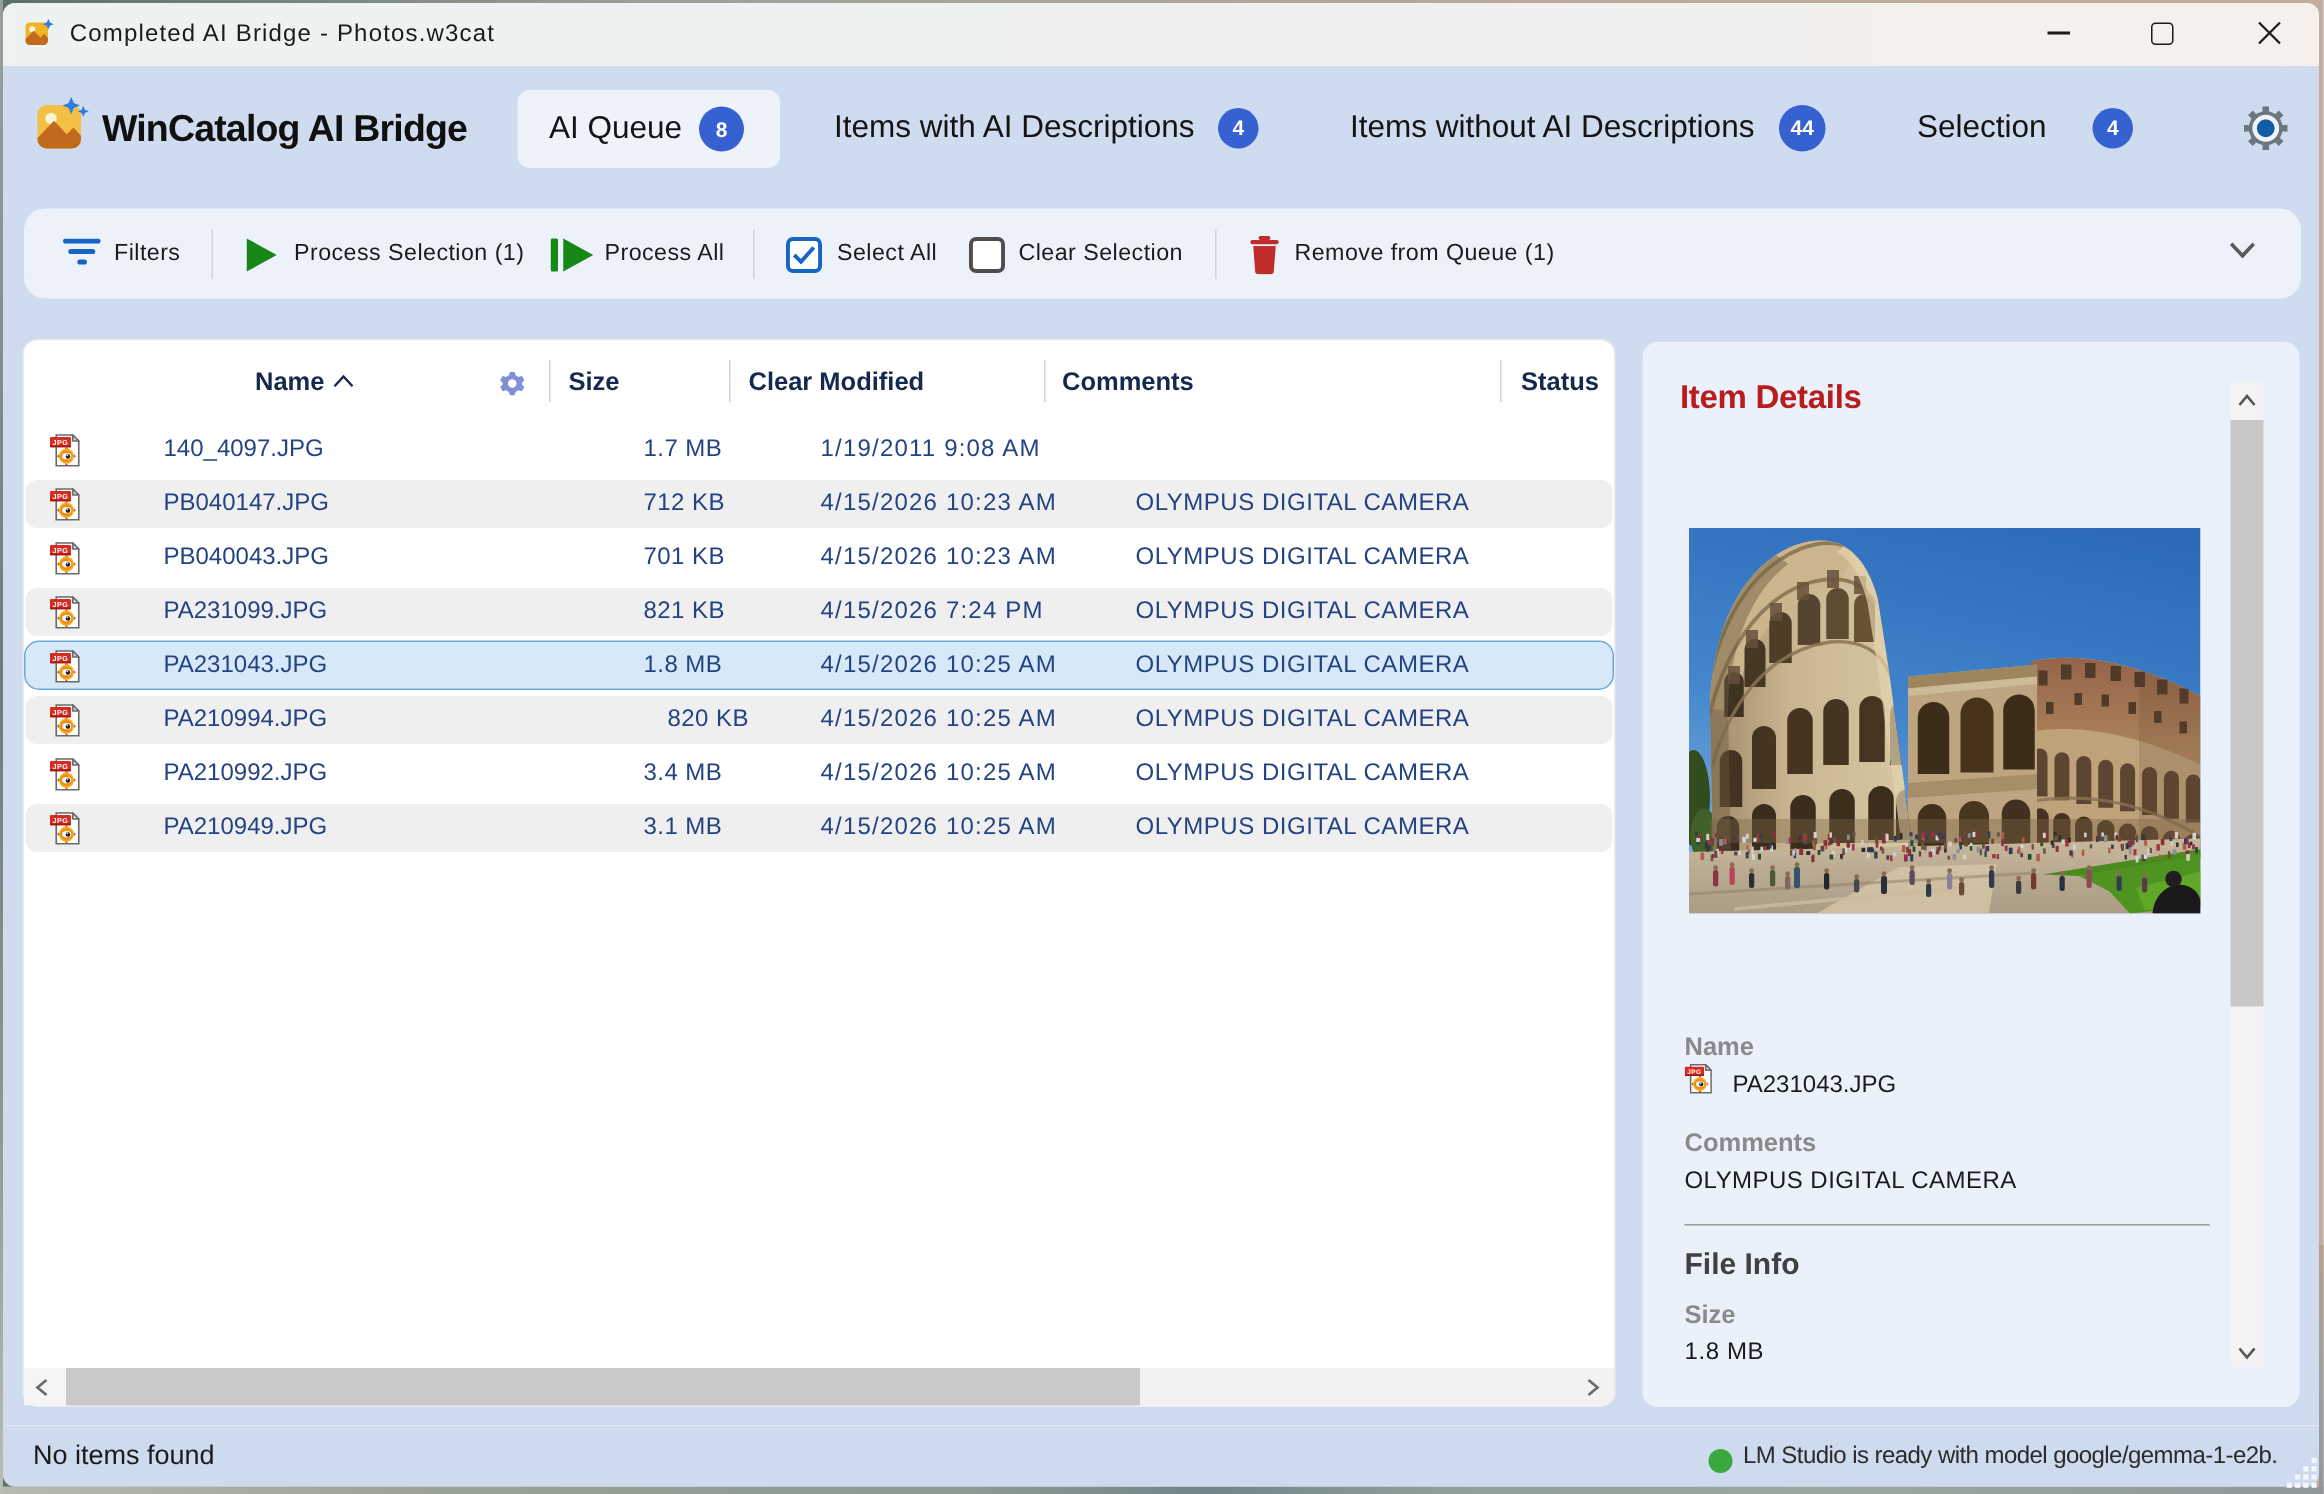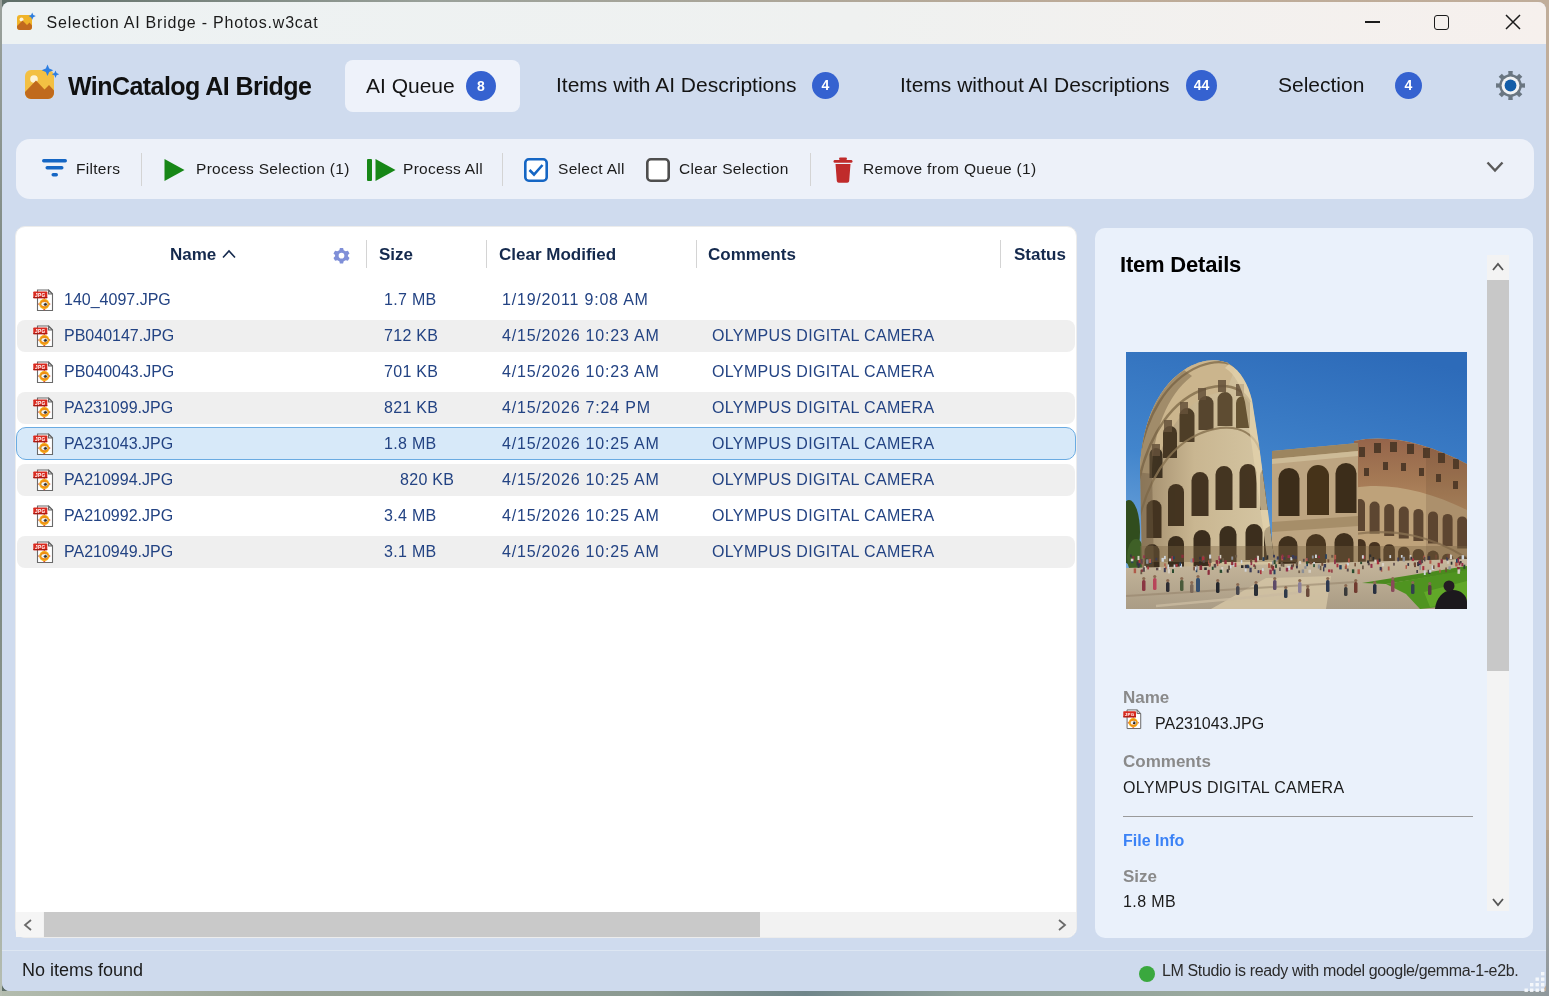--- a/index.html
+++ b/index.html
@@ -1,16 +1,16 @@
 <!DOCTYPE html>
 <html><head><meta charset="utf-8"><style>
 * { margin:0; padding:0; box-sizing:border-box; }
 html,body { width:1549px; height:996px; overflow:hidden; font-family:"Liberation Sans",sans-serif; }
 .abs { position:absolute; }
-.rt { position:absolute; height:36px; line-height:36px; font-size:16px; color:#234383; white-space:nowrap; }
+.rt { position:absolute; height:36px; line-height:36px; font-size:16px; color:#234383; white-space:nowrap;margin-left:45px; }
 .sz { letter-spacing:0.3px; }
 .dt { letter-spacing:0.8px; }
 .om { letter-spacing:0.35px; }
 .hdrt { position:absolute; height:50px; line-height:50px; font-size:17px; font-weight:bold; color:#14294d; white-space:nowrap; }
 .sep { position:absolute; width:1px; background:#d4d4d4; }
 .tbl { position:absolute; top:139px; height:60px; line-height:60px; font-size:15.5px; letter-spacing:0.3px; color:#1b1b1b; white-space:nowrap; }
 .tabt { position:absolute; top:59px; height:52px; line-height:52px; font-size:21px; color:#141414; white-space:nowrap; }
 .badge { position:absolute; border-radius:50%; background:#3562d0; color:#fff; font-size:14px; font-weight:bold; text-align:center; }
 .glabel { position:absolute; font-size:17px; font-weight:bold; color:#8a8a8a; white-space:nowrap; }
 .dval { position:absolute; font-size:16px; color:#1b1b1b; white-space:nowrap; }
@@ -24,21 +24,21 @@
 
 <div class="abs" style="left:2px;top:2px;width:1544px;height:989px;background:#cfdbee;border-radius:8px"></div>
 
 <div class="abs" style="left:2px;top:2px;width:1544px;height:42px;background:linear-gradient(90deg,#edf2f3,#eff1f0 55%,#f6f0ed);border-radius:8px 8px 0 0"></div>
 <svg class="abs" style="left:16px;top:12px" width="21" height="21" viewBox="0 0 21 21">
   <rect x="1" y="3" width="15" height="15" rx="3" fill="#f0b429"></rect>
   <circle cx="5.5" cy="7.5" r="2" fill="#fdf4dc"></circle>
   <path d="M 1 14 L 6.5 8.5 L 11 13 L 13.5 10.5 L 16 13.5 L 16 15 A 3 3 0 0 1 13 18 L 4 18 A 3 3 0 0 1 1 15 Z" fill="#c26a1e"></path>
   <path d="M 16.2 0.5 L 17.3 3 L 19.8 4.1 L 17.3 5.2 L 16.2 7.7 L 15.1 5.2 L 12.6 4.1 L 15.1 3 Z" fill="#2f7fe0"></path>
 </svg>
-<div class="abs" style="left:46.5px;top:2px;height:42px;line-height:42px;font-size:16px;letter-spacing:0.78px;color:#1b1b1b;white-space:nowrap">Selection AI Bridge - Photos.w3cat</div>
+<div class="abs" style="left:46.5px;top:2px;height:42px;line-height:42px;font-size:16px;letter-spacing:0.78px;color:#1b1b1b;white-space:nowrap">Completed AI Bridge - Photos.w3cat</div>
 <div class="abs" style="left:1365px;top:21px;width:15px;height:2px;background:#1b1b1b"></div>
 <div class="abs" style="left:1434px;top:15px;width:15px;height:15px;border:1.5px solid #1b1b1b;border-radius:3px"></div>
 <svg class="abs" style="left:1505px;top:14px" width="16" height="16" viewBox="0 0 16 16">
     <path d="M 1 1 L 15 15 M 15 1 L 1 15" stroke="#1b1b1b" stroke-width="1.5"></path>
   </svg>
 
 <svg class="abs" style="left:23px;top:64px" width="40" height="40" viewBox="0 0 40 40">
   <rect x="2" y="6" width="29" height="29" rx="6" fill="#f3c043"></rect>
   <circle cx="11" cy="15" r="3.8" fill="#fdf3d7"></circle>
   <path d="M 2 28 L 13 16.5 L 21.5 25.5 L 26 21 L 31 26.5 L 31 29 A 6 6 0 0 1 25 35 L 8 35 A 6 6 0 0 1 2 29 Z" fill="#c06a1d"></path>
@@ -294,21 +294,21 @@
 <div class="abs" style="left:16px;top:912px;width:27px;height:25px;background:#f5f5f5"></div>
 <svg class="abs" style="left:23px;top:918px" width="10" height="14" viewBox="0 0 10 14">
     <path d="M 8 2 L 2 7 L 8 12" stroke="#6a6a6a" stroke-width="1.8" fill="none"></path>
   </svg>
 <div class="abs" style="left:44px;top:912px;width:716px;height:25px;background:#c9c9c9"></div>
 <svg class="abs" style="left:1057px;top:918px" width="10" height="14" viewBox="0 0 10 14">
     <path d="M 2 2 L 8 7 L 2 12" stroke="#6a6a6a" stroke-width="1.8" fill="none"></path>
   </svg>
 
 <div class="abs" style="left:1095px;top:228px;width:438px;height:710px;background:#eaf1fb;border-radius:10px"></div>
-<div class="abs" style="left:1120px;top:252px;font-size:22px;font-weight:bold;color:#000000;letter-spacing:-0.2px">Item Details</div>
+<div class="abs" style="left:1120px;top:252px;font-size:22px;font-weight:bold;color:#b91c1c;letter-spacing:-0.2px">Item Details</div>
 <div class="abs" style="left:1487px;top:255px;width:22px;height:656px;background:#f3f3f3"></div>
 <svg class="abs" style="left:1491px;top:262px" width="14" height="10" viewBox="0 0 14 10">
     <path d="M 2 8 L 7 2 L 12 8" stroke="#555" stroke-width="1.8" fill="none"></path>
   </svg>
 <div class="abs" style="left:1487px;top:280px;width:22px;height:391px;background:#c8c8c8"></div>
 <svg class="abs" style="left:1491px;top:897px" width="14" height="10" viewBox="0 0 14 10">
     <path d="M 2 2 L 7 8 L 12 2" stroke="#555" stroke-width="1.8" fill="none"></path>
   </svg>
 <div class="abs" style="left:1126px;top:352px;width:341px;height:257px"><svg width="341" height="257" viewBox="0 0 341 257">
       <defs>
@@ -725,21 +725,21 @@
 <path d="M 4.6 -0.6 Q 2 1.8 0 1.4 Q 2.6 0.2 4.6 -0.6 Z" fill="#44882c"></path>
 <ellipse cx="0.2" cy="0" rx="3.1" ry="2.1" fill="#f4f6f7"></ellipse>
 <circle cx="1" cy="0.2" r="1.5" fill="#23201d"></circle>
 <circle cx="0.6" cy="-0.4" r="0.5" fill="#ffffff"></circle>
 </g>
   </svg>
 <div class="dval" style="left:1155px;top:715px">PA231043.JPG</div>
 <div class="glabel" style="left:1123px;top:752px">Comments</div>
 <div class="dval om" style="left:1123px;top:779px;letter-spacing:0.3px">OLYMPUS DIGITAL CAMERA</div>
 <div class="abs" style="left:1123px;top:816px;width:350px;height:1px;background:#9a9a9a"></div>
-<div class="abs" style="left:1123px;top:832px;font-size:16px;font-weight:bold;color:#3b82f6">File Info</div>
+<div class="abs" style="left:1123px;top:832px;font-size:20px;font-weight:bold;color:#404040">File Info</div>
 <div class="glabel" style="left:1123px;top:867px">Size</div>
 <div class="dval" style="left:1123px;top:893px;letter-spacing:0.4px">1.8 MB</div>
 
 <div class="abs" style="left:2px;top:950px;width:1544px;height:41px;background:#cedaed;border-top:1px solid #dde6f2;border-radius:0 0 8px 8px"></div>
 <div class="abs" style="left:22px;top:950px;height:41px;line-height:41px;font-size:18px;color:#1b1b1b">No items found</div>
 <div class="abs" style="left:1139px;top:966px;width:16px;height:16px;border-radius:50%;background:#3aa83e"></div>
 <div class="abs" style="left:1162px;top:950px;height:41px;line-height:41px;font-size:16px;letter-spacing:-0.37px;color:#2b2b2b">LM Studio is ready with model google/gemma-1-e2b.</div>
 <svg class="abs" style="left:1522px;top:968px" width="26" height="26" viewBox="0 0 26 26">
   <g fill="#f4f7fb">
   <rect x="19" y="4" width="3.4" height="3.4"></rect>

